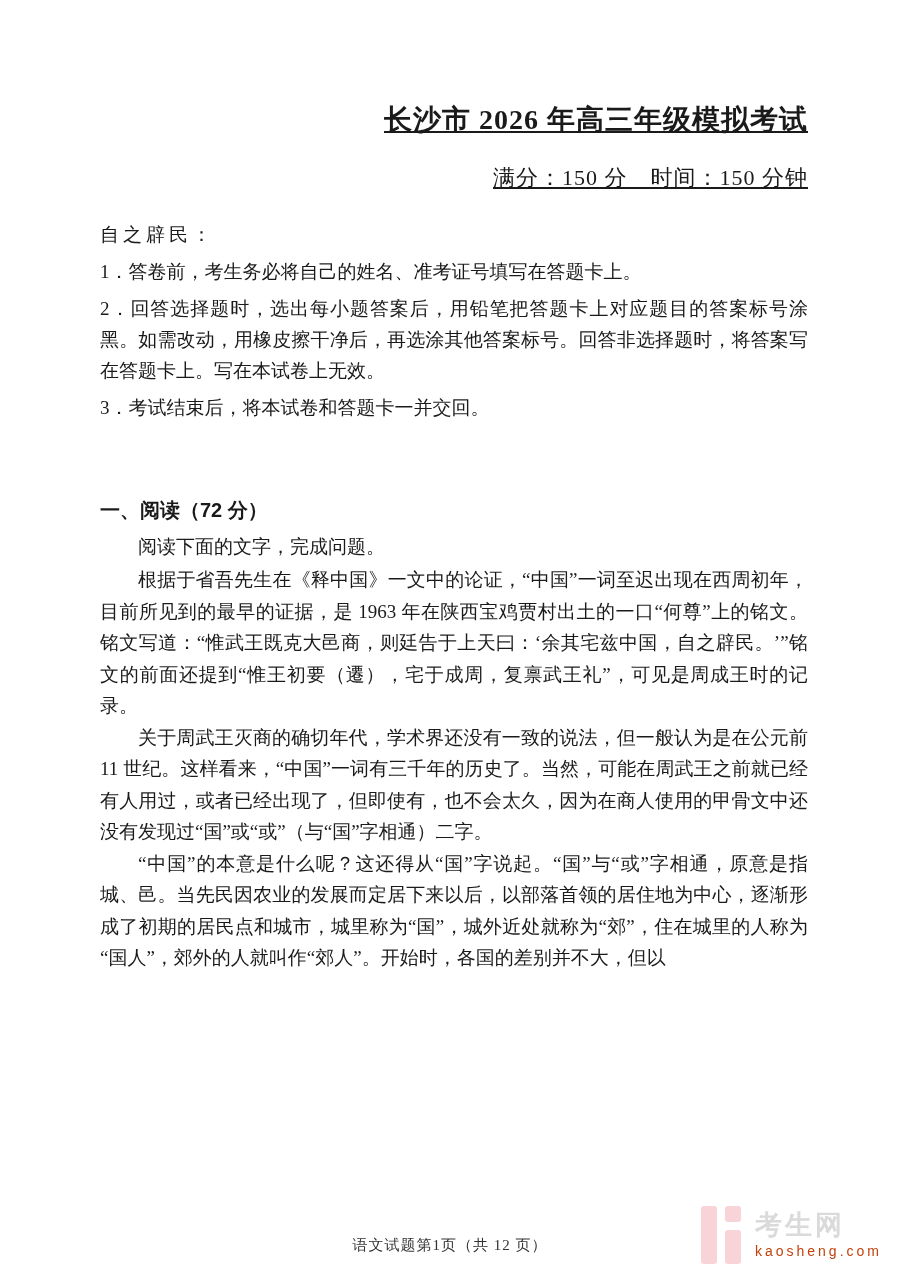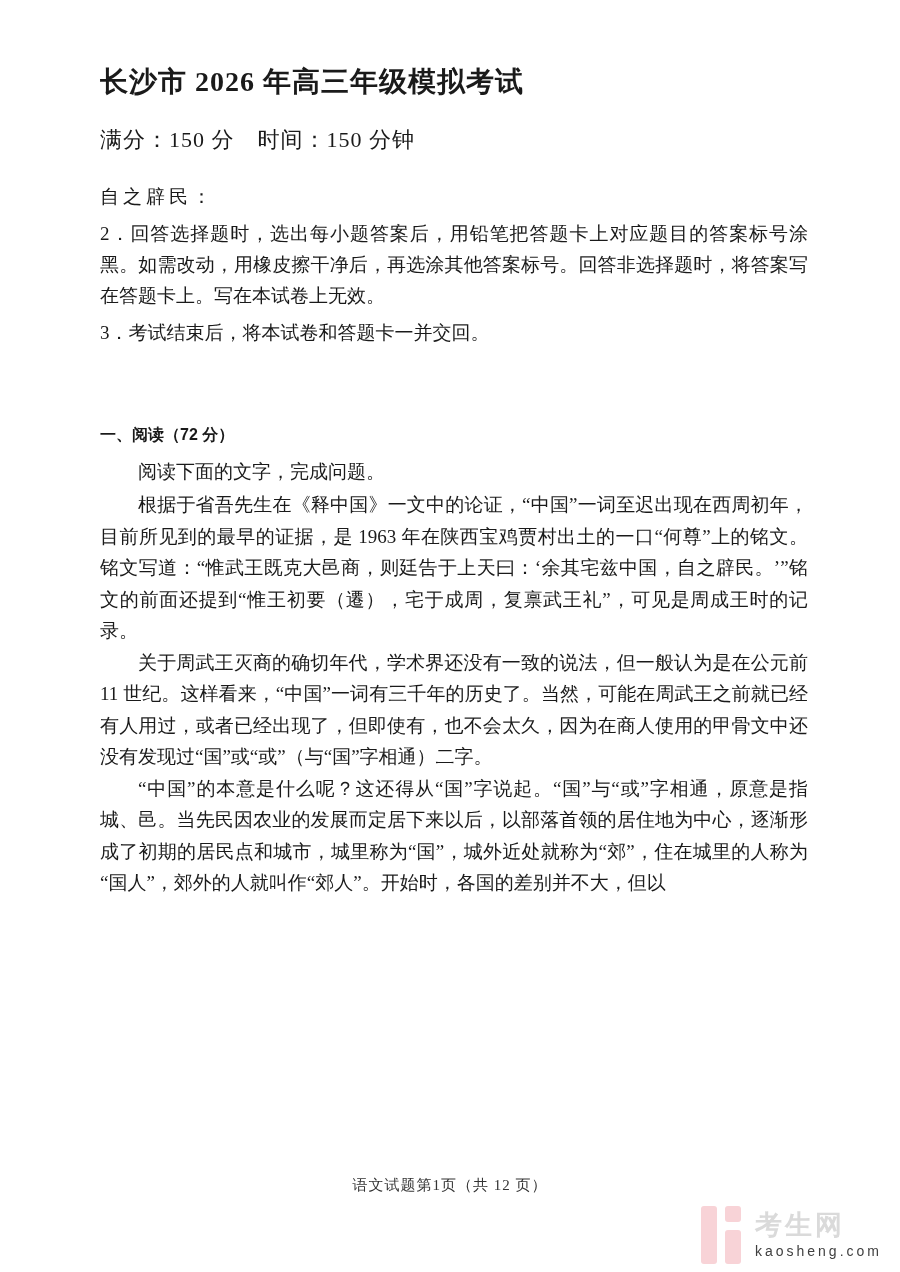--- a/index.html
+++ b/index.html
@@ -14,21 +14,21 @@
     margin: 0 auto;
     background: #ffffff;
     overflow: hidden;
     font-family: "Liberation Serif", "DejaVu Serif", serif;
     color: #1a1a1a;
   }
   .content {
     padding: 0 92px 0 100px;
   }
   
-  .exam-header { margin-top: 64px; text-align: left; }
+  .exam-header { margin-top: 102px; text-align: right; text-decoration: underline; }
   .exam-title {
     margin: 0;
     font-size: 28px;
     line-height: 36px;
     font-weight: bold;
     letter-spacing: 1px;
   }
   .subject-title {
     margin: 16px 0 0 0;
     font-size: 44px;
@@ -52,21 +52,21 @@
   .notice-item {
     margin: 6px 0 0 0;
     font-size: 19px;
     line-height: 31px;
     text-align: justify;
   }
   
   .reading { margin-top: 72px; }
   .part-heading, .sub-heading {
     margin: 0 0 6px 0;
-    font-size: 16px;
+    font-size: 20px;
     line-height: 30px;
     font-weight: bold;
     font-family: "Liberation Sans", "DejaVu Sans", sans-serif;
   }
   .instruction {
     margin: 0 0 2px 0;
     font-size: 19px;
     line-height: 31px;
     text-indent: 2em;
   }
@@ -74,21 +74,21 @@
     margin: 0;
     font-size: 19px;
     line-height: 31.5px;
     text-indent: 2em;
     text-align: justify;
   }
   
   .page-footer {
     position: absolute;
     left: 0;
-    top: 1176px;
+    top: 1236px;
     width: 100%;
     text-align: center;
     font-size: 15px;
     color: #333333;
     letter-spacing: 1px;
   }
   
   .watermark {
     position: absolute;
     right: 18px;
@@ -128,38 +128,39 @@
   .wm-cn {
     font-size: 27px;
     font-weight: bold;
     color: #dadada;
     letter-spacing: 3px;
     font-family: "Liberation Sans", "DejaVu Sans", sans-serif;
   }
   .wm-domain {
     margin-top: 5px;
     font-size: 14px;
-    color: #404040;
+    color: #c2410c;
     letter-spacing: 3px;
     font-family: "Liberation Sans", "DejaVu Sans", sans-serif;
   }
 </style>
 </head>
 <body>
 
 <div class="page">
   <div class="content">
 
     <header class="exam-header">
       <h1 class="exam-title">长沙市 2026 年高三年级模拟考试</h1>
       <div class="score-time">满分：150 分　时间：150 分钟</div>
     </header>
 
     <section class="notice">
       <div class="notice-heading">自之辟民：</div>
+      <p class="notice-item">1．答卷前，考生务必将自己的姓名、准考证号填写在答题卡上。</p>
       <p class="notice-item">2．回答选择题时，选出每小题答案后，用铅笔把答题卡上对应题目的答案标号涂黑。如需改动，用橡皮擦干净后，再选涂其他答案标号。回答非选择题时，将答案写在答题卡上。写在本试卷上无效。</p>
       <p class="notice-item">3．考试结束后，将本试卷和答题卡一并交回。</p>
     </section>
 
     <section class="reading">
       <h3 class="part-heading">一、阅读（72 分）</h3>
       <p class="instruction">阅读下面的文字，完成问题。</p>
       <p class="body-para">根据于省吾先生在《释中国》一文中的论证，“中国”一词至迟出现在西周初年，目前所见到的最早的证据，是 1963 年在陕西宝鸡贾村出土的一口“何尊”上的铭文。铭文写道：“惟武王既克大邑商，则廷告于上天曰：‘余其宅兹中国，自之辟民。’”铭文的前面还提到“惟王初要（遷），宅于成周，复禀武王礼”，可见是周成王时的记录。</p>
       <p class="body-para">关于周武王灭商的确切年代，学术界还没有一致的说法，但一般认为是在公元前 11 世纪。这样看来，“中国”一词有三千年的历史了。当然，可能在周武王之前就已经有人用过，或者已经出现了，但即使有，也不会太久，因为在商人使用的甲骨文中还没有发现过“国”或“或”（与“国”字相通）二字。</p>
       <p class="body-para">“中国”的本意是什么呢？这还得从“国”字说起。“国”与“或”字相通，原意是指城、邑。当先民因农业的发展而定居下来以后，以部落首领的居住地为中心，逐渐形成了初期的居民点和城市，城里称为“国”，城外近处就称为“郊”，住在城里的人称为“国人”，郊外的人就叫作“郊人”。开始时，各国的差别并不大，但以</p>

